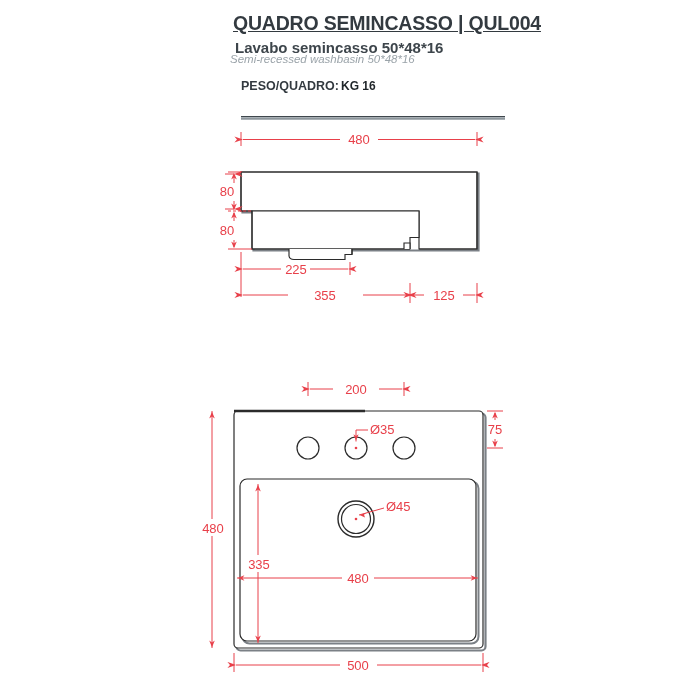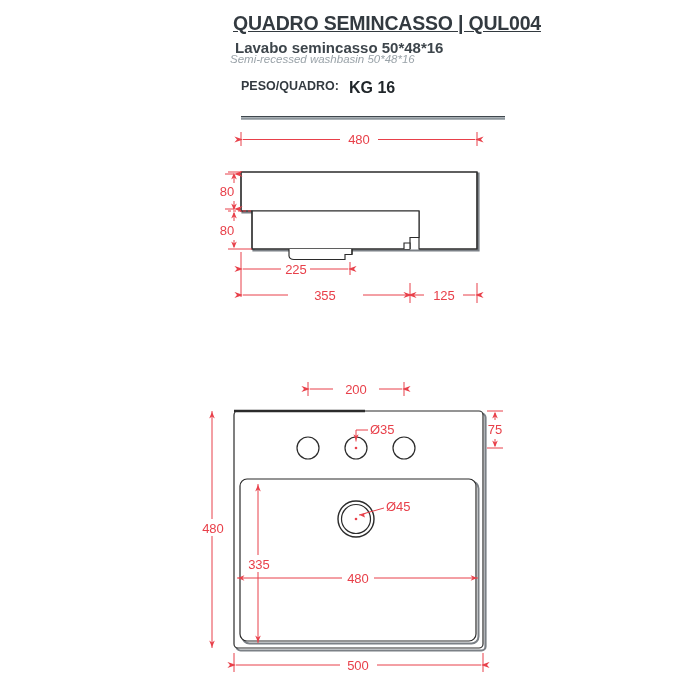--- a/index.html
+++ b/index.html
@@ -55,25 +55,24 @@
     top: 79px;
     font-size: 12.5px;
     font-weight: bold;
     color: #333a40;
     white-space: nowrap;
   }
   .hdr-weight-value {
     position: absolute;
     left: 341px;
     top: 79px;
-    font-size: 16px;
+    font-size: 12px;
     font-weight: bold;
     color: #1f2529;
     white-space: nowrap;
-    margin-left: 8px;
   }
   svg text.dim {
     font-family: "Liberation Sans", sans-serif;
     font-size: 13px;
     fill: #e8404a;
   }
 </style>
 </head>
 <body>
 

